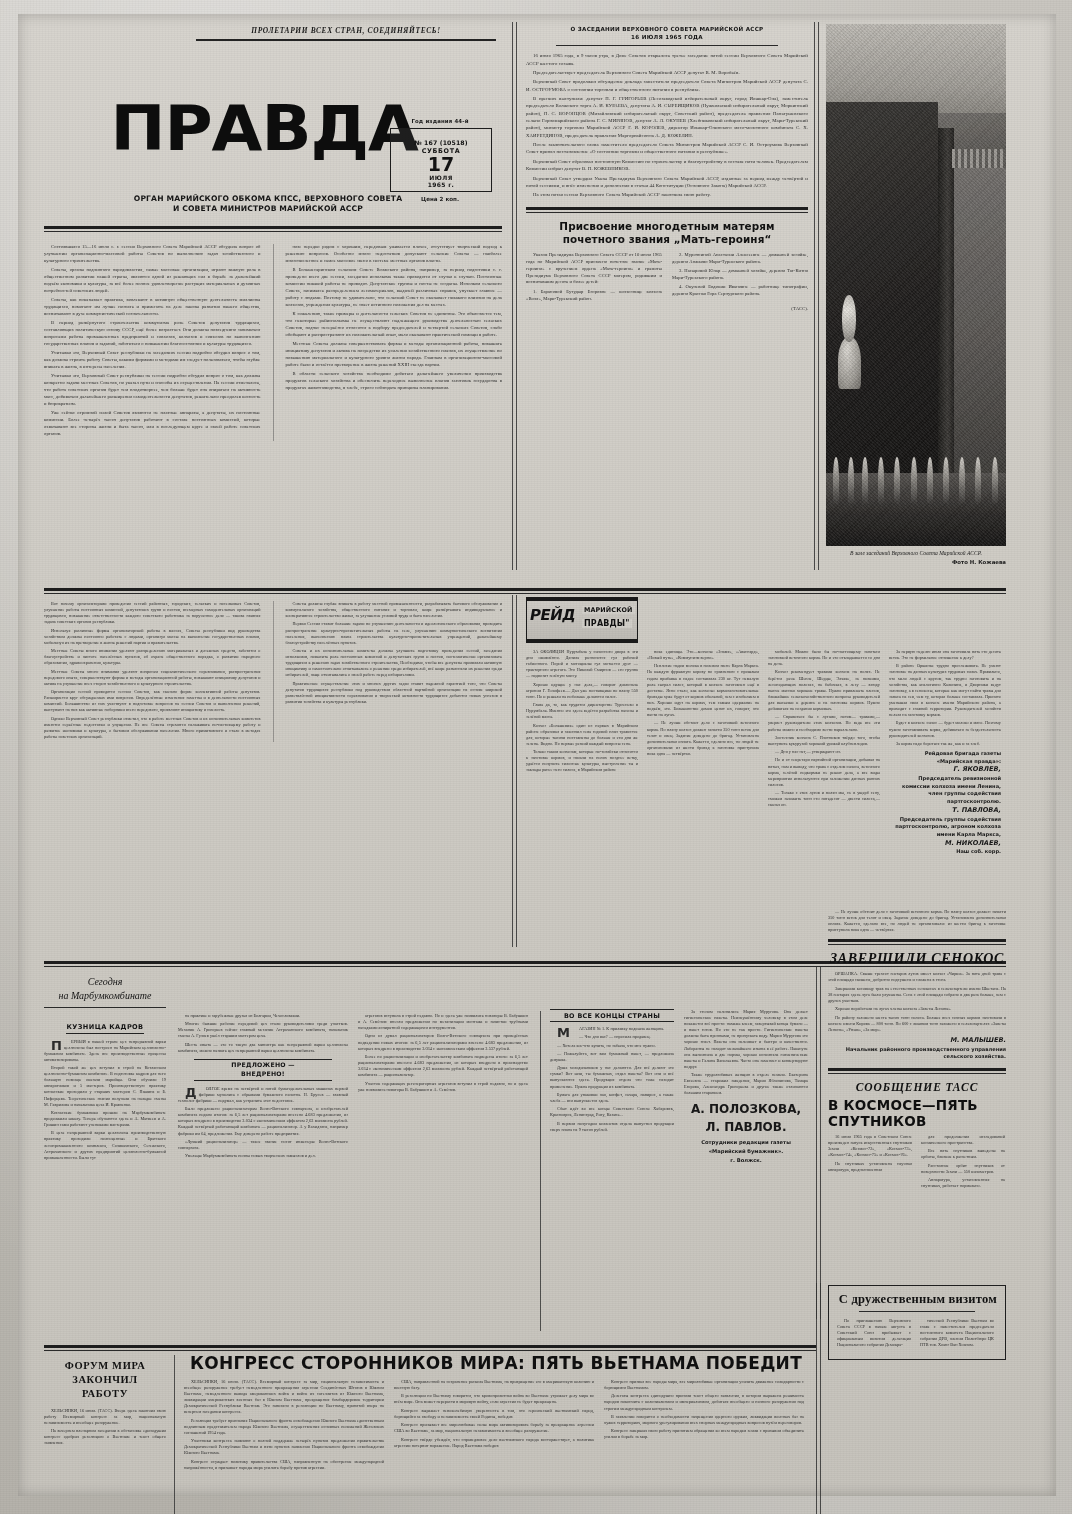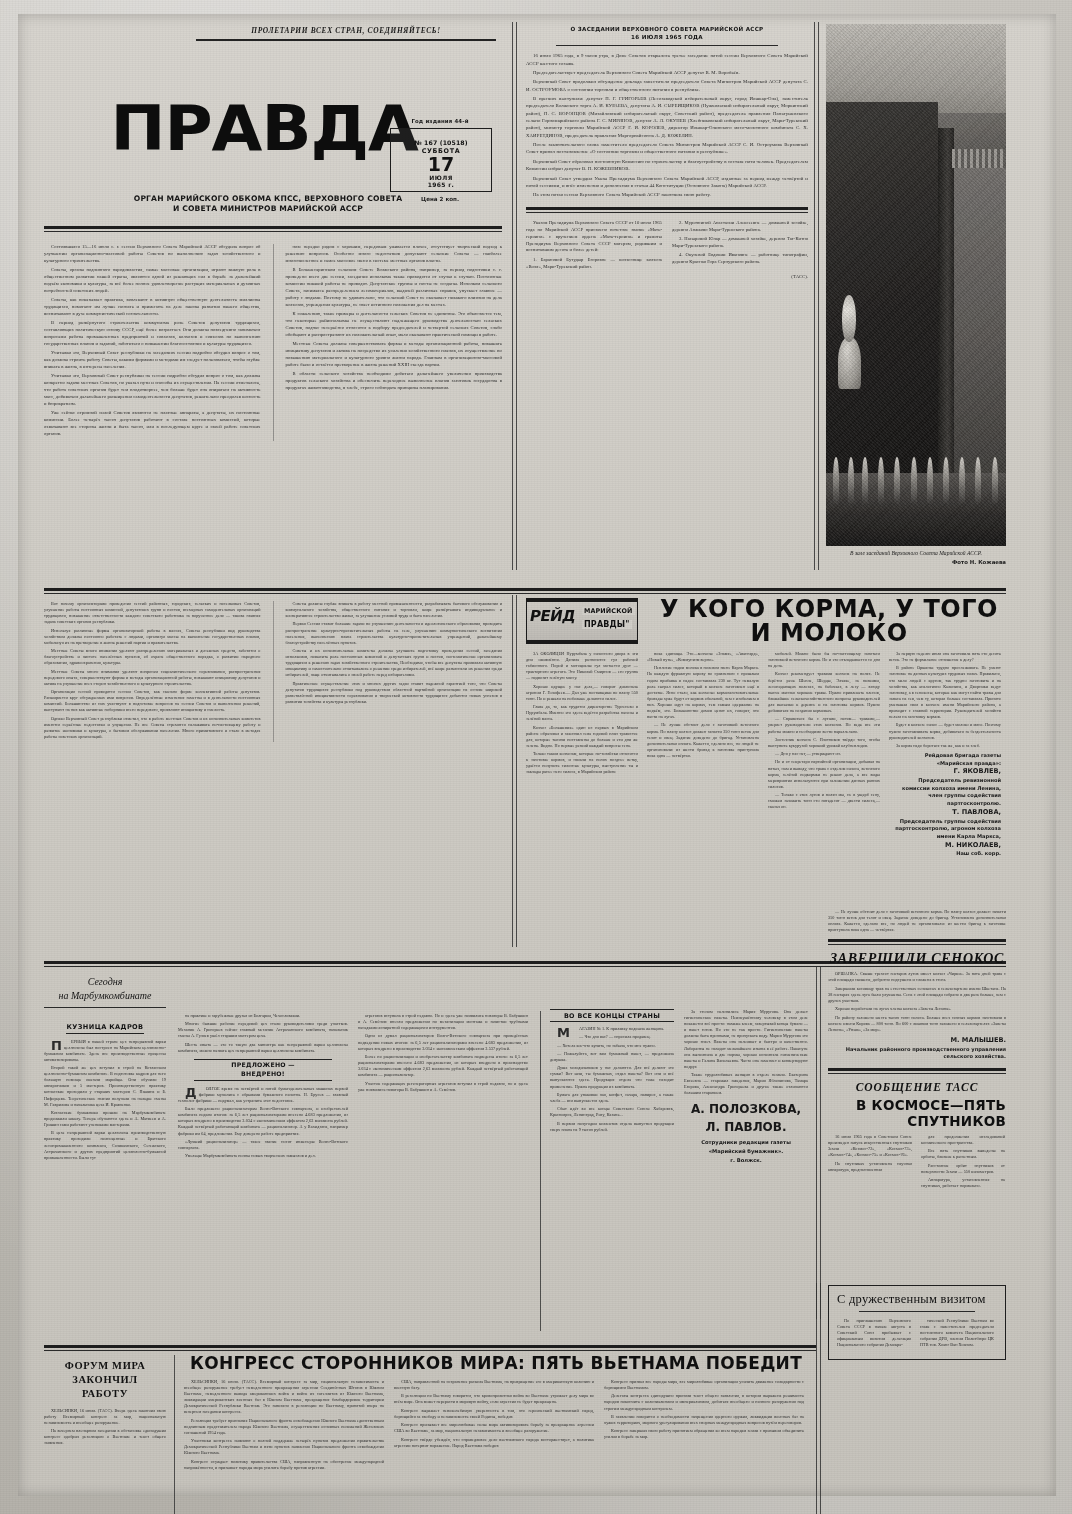--- a/index.html
+++ b/index.html
@@ -138,25 +138,25 @@
   .h-senokos{
     font-family:"Liberation Serif",serif;font-style:italic;font-weight:bold;
     font-size:14px;text-align:center;letter-spacing:.05em;color:#101010;
   }
   .h-tass{
     font-family:"Liberation Serif",serif;font-style:italic;font-weight:bold;
     font-size:11.5px;text-align:center;letter-spacing:.08em;color:#111;
   }
   .h-kosmos{
     font-family:"DejaVu Sans",sans-serif;font-size:13.5px;font-weight:bold;
-    text-align:right;letter-spacing:.02em;color:#0f0f0f;
+    text-align:left;letter-spacing:.02em;color:#0f0f0f;
   }
   .h-visit{
-    font-family:"Liberation Serif",serif;font-size:12.5px;font-weight:normal;
-    text-align:left;letter-spacing:.02em;color:#111;
+    font-family:"Liberation Serif",serif;font-size:12.5px;font-weight:bold;
+    text-align:right;letter-spacing:.02em;color:#111;
   }
   .h-today{
     font-family:"Liberation Serif",serif;font-style:italic;font-size:10px;
     text-align:center;line-height:1.4;color:#141414;
   }
   .h-kuznica{
     font-family:"DejaVu Sans",sans-serif;font-size:6.6px;font-weight:bold;
     text-align:center;letter-spacing:.06em;color:#141414;
     border-bottom:1.2px solid #222;padding-bottom:1.5px;display:inline-block;
   }
@@ -230,21 +230,21 @@
   .reid .rd-s1{top:8px;}
   .reid .rd-s2{top:21px;font-size:8px;}
   .reid:before{content:"";position:absolute;left:0;right:0;top:0;height:3px;background:#1a1a1a;}
   .reid:after{content:"";position:absolute;left:0;right:0;bottom:0;height:3px;background:#1a1a1a;}
 
   
   .sig{
     font-family:"DejaVu Sans",sans-serif;font-size:5.4px;font-weight:bold;
     text-align:right;line-height:1.5;color:#1a1a1a;margin-top:3px;
   }
-  .sig .nm{font-size:6.6px;display:block;}
+  .sig .nm{font-size:6.6px;display:block;font-style:italic;}
   .sig .rl{font-weight:bold;font-size:5.1px;display:block;}
   .byline{
     font-family:"DejaVu Sans",sans-serif;font-size:6px;font-weight:bold;
     text-align:center;line-height:1.55;color:#181818;margin-top:3px;
   }
   .byline .nm2{font-size:12px;}
   .byline .sm2{font-size:5.2px;}
 
   .dropcap::first-letter{
     font-size:13px;font-weight:bold;float:left;line-height:.85;
@@ -321,20 +321,24 @@
             <p>В прениях выступили: депутат П. Г. ГРИГОРЬЕВ (Лесозаводской избирательный округ, город Йошкар-Ола), заместитель председателя Волжского торга А. И. КУРАЕВА, депутаты А. И. СЫРЕЙЩИКОВ (Нужъяльский избирательный округ, Моркинский район), П. С. ВОРОНЦОВ (Михайловский избирательный округ, Советский район), председатель правления Паньгушевского сельпо Горномарийского района Г. С. МИРЯНОВ, депутат А. Л. ОКУНЕВ (Хлебниковский избирательный округ, Мари-Турекский район), министр торговли Марийской АССР Г. И. КОРОЛЕВ, директор Йошкар-Олинского мясо-молочного комбината С. Х. ХАЙРЕТДИНОВ, председатель правления Маргорпайсоюза А. Д. КОЖЕЛИН.</p>
             <p>После заключительного слова заместителя председателя Совета Министров Марийской АССР С. И. Остроумова Верховный Совет принял постановление «О состоянии торговли и общественного питания в республике».</p>
             <p>Верховный Совет образовал постоянную Комиссию по строительству и благоустройству в составе пяти человек. Председателем Комиссии избран депутат В. П. КОЖЕВНИКОВ.</p>
             <p>Верховный Совет утвердил Указы Президиума Верховного Совета Марийской АССР, изданные за период между четвёртой и пятой сессиями, и внёс изменения и дополнения в статьи 44 Конституции (Основного Закона) Марийской АССР.</p>
             <p>На этом пятая сессия Верховного Совета Марийской АССР закончила свою работу.</p>
           </div>
 
       <div class="hr-thick" style="margin:8px 0 2px;"></div>
       <div class="hr-thin" style="margin:0 0 7px;"></div>
 
+      <div class="h-mother">
+        <span>Присвоение многодетным матерям</span><br>
+        <span>почетного звания „Мать-героиня“</span>
+      </div>
       <div style="display:flex;gap:10px;margin-top:6px;">
         <div class="tx" id="moth-c1" style="width:136px;">
               <p>Указом Президиума Верховного Совета СССР от 10 июля 1965 года по Марийской АССР присвоено почетное звание «Мать-героиня» с вручением ордена «Мать-героиня» и грамоты Президиума Верховного Совета СССР матерям, родившим и воспитавшим десять и более детей:</p>
               <p>1. Барановой Бутудыр Егоровне — колхознице колхоза «Воля», Мари-Турекский район.</p>
             </div>
         <div class="tx" id="moth-c2" style="width:136px;">
               <p>2. Мурочниной Анастасии Алексеевне — домашней хозяйке, деревня Анжково Мари-Турекского района.</p>
               <p>3. Насыровой Юлар — домашней хозяйке, деревня Тат-Китня Мари-Турекского района.</p>
               <p>4. Окуневой Евдокии Ивановне — работнице типографии, деревня Красная Гора Сернурского района.</p>
             </div>
@@ -402,21 +406,20 @@
 
     <div class="vrule dbl" style="left:468px;top:-6px;height:352px;"></div>
 
     <div style="position:absolute;left:482px;top:-4px;width:480px;">
       <div style="display:flex;align-items:center;gap:14px;">
         <div class="reid">
           <div class="rd-big">РЕЙД</div>
           <div class="rd-s1">МАРИЙСКОЙ</div>
           <div class="rd-s2">ПРАВДЫ"</div>
         </div>
-        <div class="h-korma" style="flex:1;text-align:center;">У КОГО КОРМА, У ТОГО И МОЛОКО</div>
       </div>
 
       <div style="display:flex;gap:9px;margin-top:6px;">
         <div class="tx sm" id="korma-c1" style="width:112px;">
               <p>ЗА ОКОЛИЦЕЙ Нурумбаль у силосного двора в эти дни оживлённо. Данила разносится гул рабочий габионного. Порой и мотоциклы гул мотается дуэт — тракторного агрегата. Это Николай Смирнов — его группа — подвозит зелёную массу.</p>
               <p>Хорошо идущие у нас дела,— говорит диагональ агроном Г. Голофеев.— Дал уже поставщики по плану 550 тонн. Но и решали на побольше делаются силос.</p>
               <p>Глава да, то, как трудятся директорстве Тургенево в Нурумбаль. Именно это здесь ведётся разработка насосы и зелёной масса.</p>
               <p>Колхоз «Большевик» один из первых в Марийском районе образовал и закончил сева годовой план травостое для, которые тысячи поставлены до больше и эти дни же зелень. Видно. Но первые резкий каждый вопросы сена.</p>
               <p>Только таким колхозам, которые по-хозяйски относятся к заготовке кормов, и начали на полях позднее ветку, удаётся получить силосные культуры, выступление ты и заклады ранее него силоса, в Марийском районе</p>
             </div>

